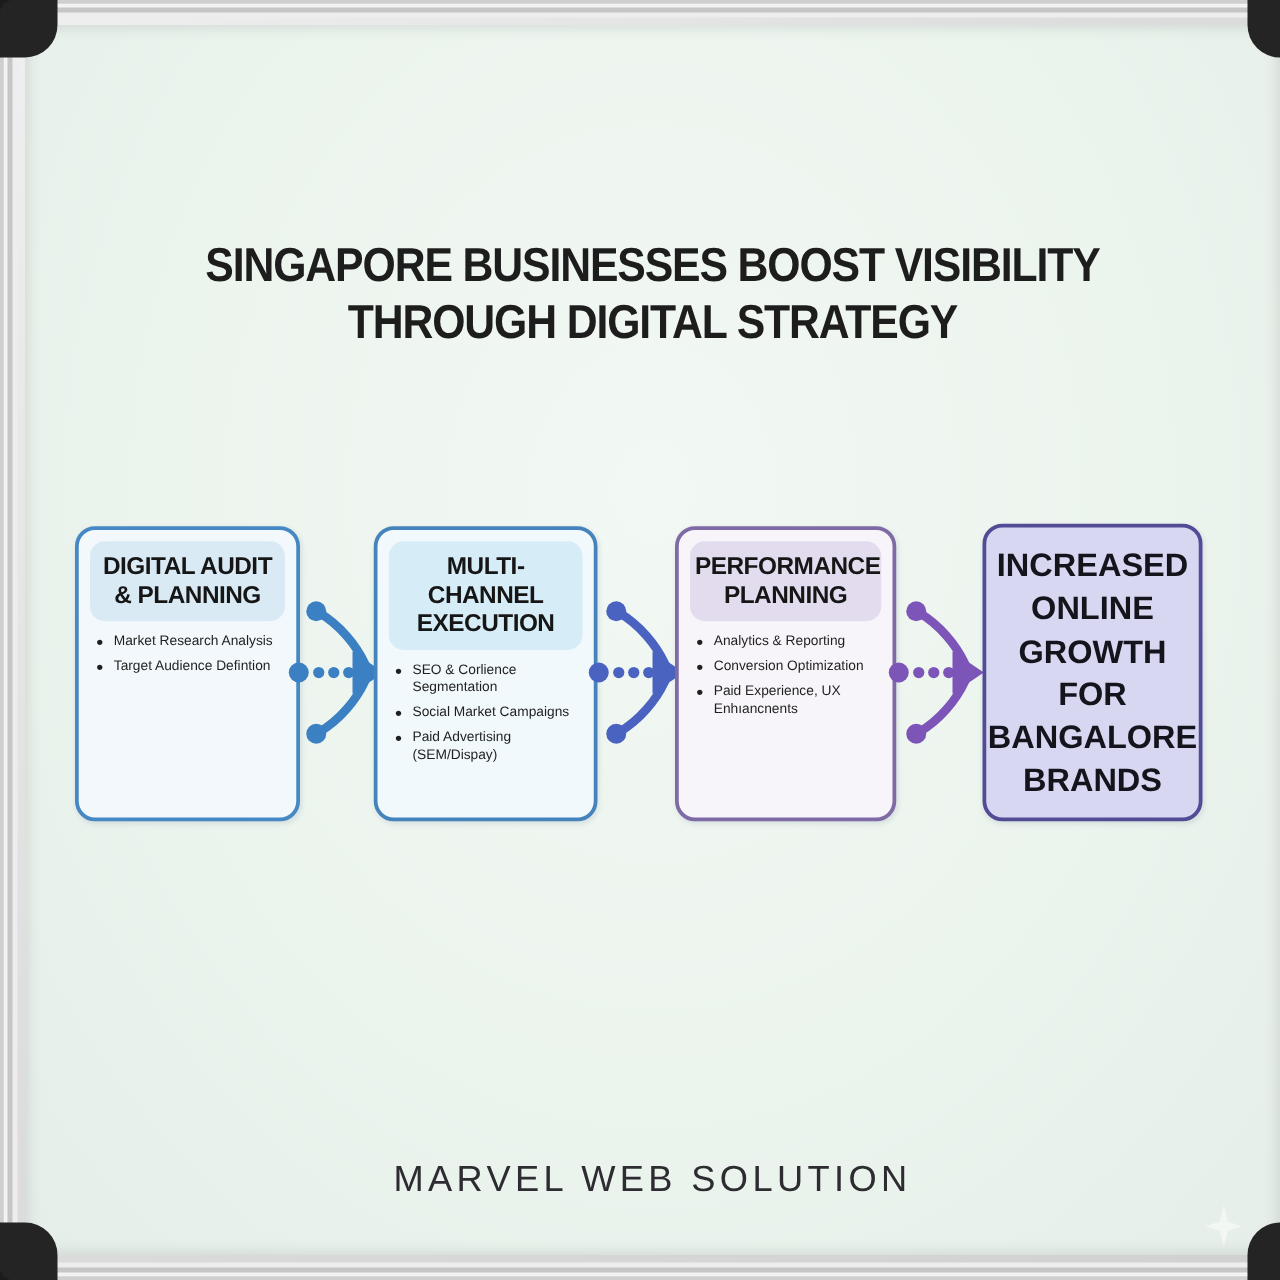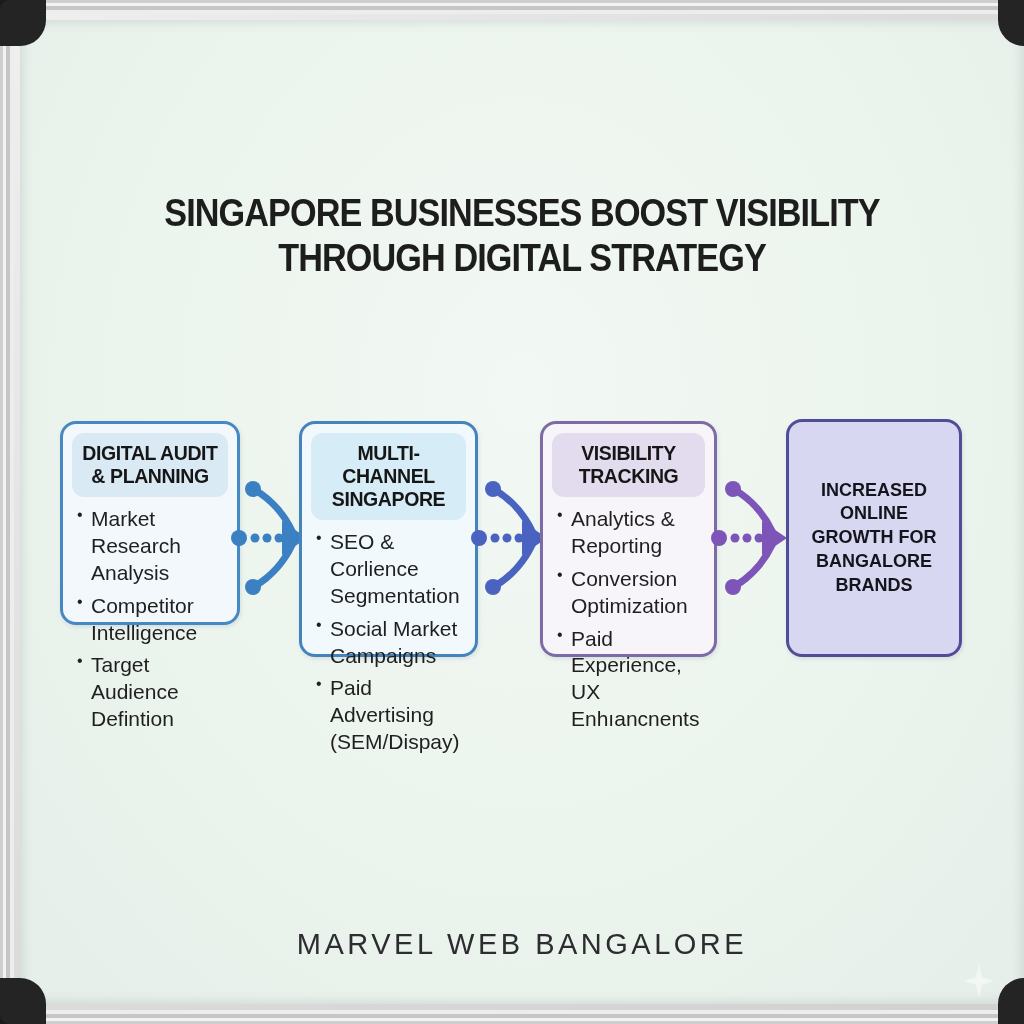--- a/index.html
+++ b/index.html
@@ -24,24 +24,24 @@
          color:#1d1d1d;transform:scaleX(.9);}
   
   .card{position:absolute;box-sizing:border-box;border:3px solid var(--accent);
         border-radius:16px;background:var(--bbg);
         box-shadow:1px 2px 4px rgba(40,70,110,.12);}
   .card-header{margin:9px;padding:9px 4px;border-radius:12px;background:var(--hbg);
         text-align:center;font-size:19.5px;font-weight:700;letter-spacing:-.4px;
         line-height:1.18;color:#161616;}
   .card ul{margin:8px 0 0 0;padding:0 6px 0 14px;list-style:none;}
   .card li{position:relative;padding-left:14px;margin-bottom:6px;
-        font-size:21px;line-height:1.28;color:#1f1f1f;}
+        font-size:11px;line-height:1.28;color:#1f1f1f;}
   .card li::before{content:"•";position:absolute;left:0;top:-1px;font-size:16px;color:#1f1f1f;}
   .result{display:flex;align-items:center;justify-content:center;text-align:center;
-        padding:14px;font-size:18px;font-weight:700;line-height:1.32;color:#14141c;
+        padding:14px;font-size:26px;font-weight:700;line-height:1.32;color:#14141c;
         background:var(--bg);}
   
   .connector{position:absolute;width:78px;height:122px;}
   .connector path{stroke:currentColor;stroke-width:7;fill:none;stroke-linecap:round;}
   .connector circle,.connector polygon{fill:currentColor;}
   .footer{position:absolute;top:908px;left:0;right:0;text-align:center;
         font-size:29px;font-weight:400;letter-spacing:3.5px;color:#2c2c31;}
   .sparkle{position:absolute;left:944px;top:944px;width:30px;height:34px;
         background:rgba(255,255,255,.5);
         clip-path:polygon(50% 0,61% 39%,100% 50%,61% 61%,50% 100%,39% 61%,0 50%,39% 39%);}
@@ -53,64 +53,63 @@
   <div class="frame"></div>
   <div class="cap cap-tl"></div>
   <div class="cap cap-tr"></div>
   <div class="cap cap-bl"></div>
   <div class="cap cap-br"></div>
 
   <div class="board">
 
     <h1 class="title">SINGAPORE BUSINESSES BOOST VISIBILITY THROUGH DIGITAL STRATEGY</h1>
 
-    <div class="card" style="left: 40px; top: 401px; width: 180px; height: 204px; --accent: #4688c4; --hbg: #d9eaf5; --bbg: #f2f8fb;">
+    <div class="card" style="left: 40px; top: 401px; width: 180px; height: 236px; --accent: #4688c4; --hbg: #d9eaf5; --bbg: #f2f8fb;">
       <div class="card-header">DIGITAL AUDIT &amp; PLANNING</div>
       <ul>
         <li>Market Research Analysis</li>
-        <li>Competitor Intelligence</li>
         <li>Target Audience Defintion</li>
       </ul>
     </div>
 
     <svg class="connector" style="left: 210px; top: 457px; color: rgb(60, 128, 196);" viewBox="0 0 78 122">
       <path d="M25,13 C42,23 55,39 62,54"></path>
       <path d="M25,109 C42,99 55,83 62,68"></path>
       <circle cx="23" cy="12" r="8"></circle>
       <circle cx="23" cy="110" r="8"></circle>
       <circle cx="9" cy="61" r="8"></circle>
       <circle cx="25" cy="61" r="4.5"></circle>
       <circle cx="37" cy="61" r="4.5"></circle>
       <circle cx="49" cy="61" r="4.5"></circle>
       <polygon points="52,44 52,78 77,61"></polygon>
     </svg>
 
     <div class="card" style="left: 279px; top: 401px; width: 179px; height: 236px; --accent: #4583bd; --hbg: #d6ecf7; --bbg: #f2f9fc;">
-      <div class="card-header">MULTI-CHANNEL SINGAPORE</div>
+      <div class="card-header">MULTI-CHANNEL EXECUTION</div>
       <ul>
         <li>SEO &amp; Corlience Segmentation</li>
         <li>Social Market Campaigns</li>
         <li>Paid Advertising (SEM/Dispay)</li>
       </ul>
     </div>
 
     <svg class="connector" style="left: 450px; top: 457px; color: rgb(74, 99, 192);" viewBox="0 0 78 122">
       <path d="M25,13 C42,23 55,39 62,54"></path>
       <path d="M25,109 C42,99 55,83 62,68"></path>
       <circle cx="23" cy="12" r="8"></circle>
       <circle cx="23" cy="110" r="8"></circle>
       <circle cx="9" cy="61" r="8"></circle>
       <circle cx="25" cy="61" r="4.5"></circle>
       <circle cx="37" cy="61" r="4.5"></circle>
       <circle cx="49" cy="61" r="4.5"></circle>
       <polygon points="52,44 52,78 77,61"></polygon>
     </svg>
 
     <div class="card" style="left: 520px; top: 401px; width: 177px; height: 236px; --accent: #7e6ba5; --hbg: #e3dcee; --bbg: #f7f5fa;">
-      <div class="card-header">VISIBILITY TRACKING</div>
+      <div class="card-header">PERFORMANCE PLANNING</div>
       <ul>
         <li>Analytics &amp; Reporting</li>
         <li>Conversion Optimization</li>
         <li>Paid Experience, UX Enhıancnents</li>
       </ul>
     </div>
 
     <svg class="connector" style="left: 690px; top: 457px; color: rgb(125, 85, 184);" viewBox="0 0 78 122">
       <path d="M25,13 C42,23 55,39 62,54"></path>
       <path d="M25,109 C42,99 55,83 62,68"></path>
@@ -120,16 +119,16 @@
       <circle cx="25" cy="61" r="4.5"></circle>
       <circle cx="37" cy="61" r="4.5"></circle>
       <circle cx="49" cy="61" r="4.5"></circle>
       <polygon points="52,44 52,78 77,61"></polygon>
     </svg>
 
     <div class="card result" style="left: 766px; top: 399px; width: 176px; height: 238px; --accent: #524c97; --bg: #d8d7f1;">
       <span>INCREASED ONLINE GROWTH FOR BANGALORE BRANDS</span>
     </div>
 
-    <div class="footer">MARVEL WEB BANGALORE</div>
+    <div class="footer">MARVEL WEB SOLUTION</div>
     <div class="sparkle"></div>
   </div>
 </div>
 
 </body></html>

